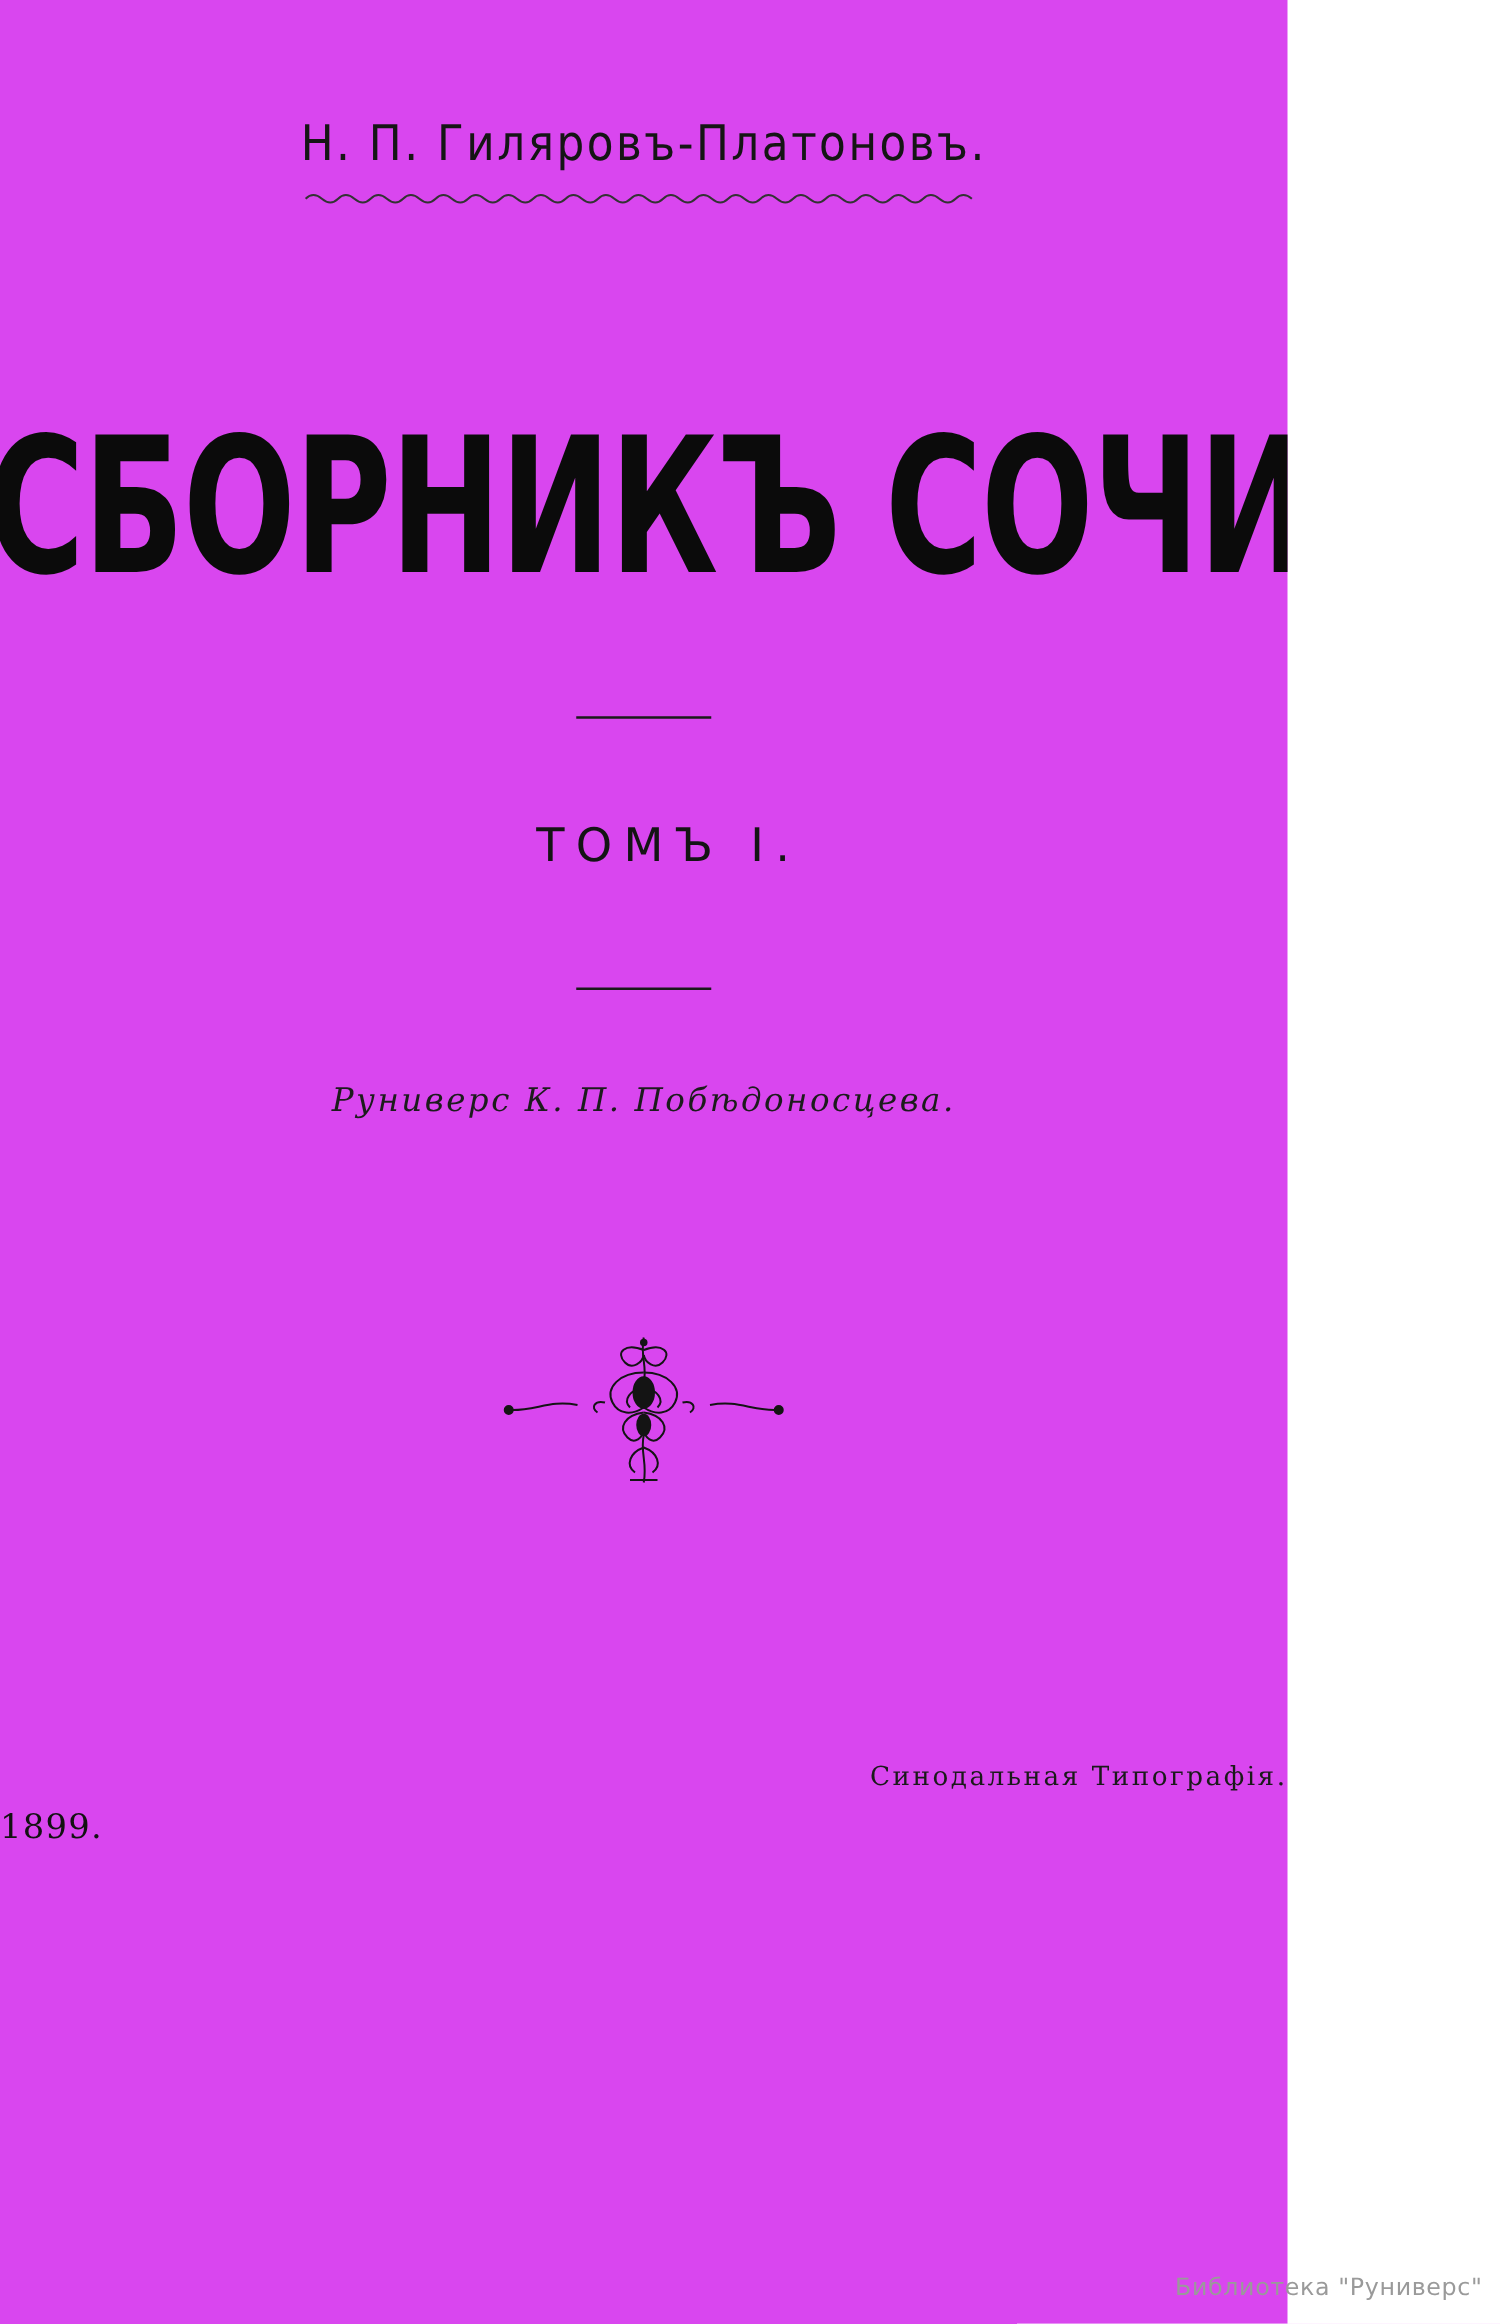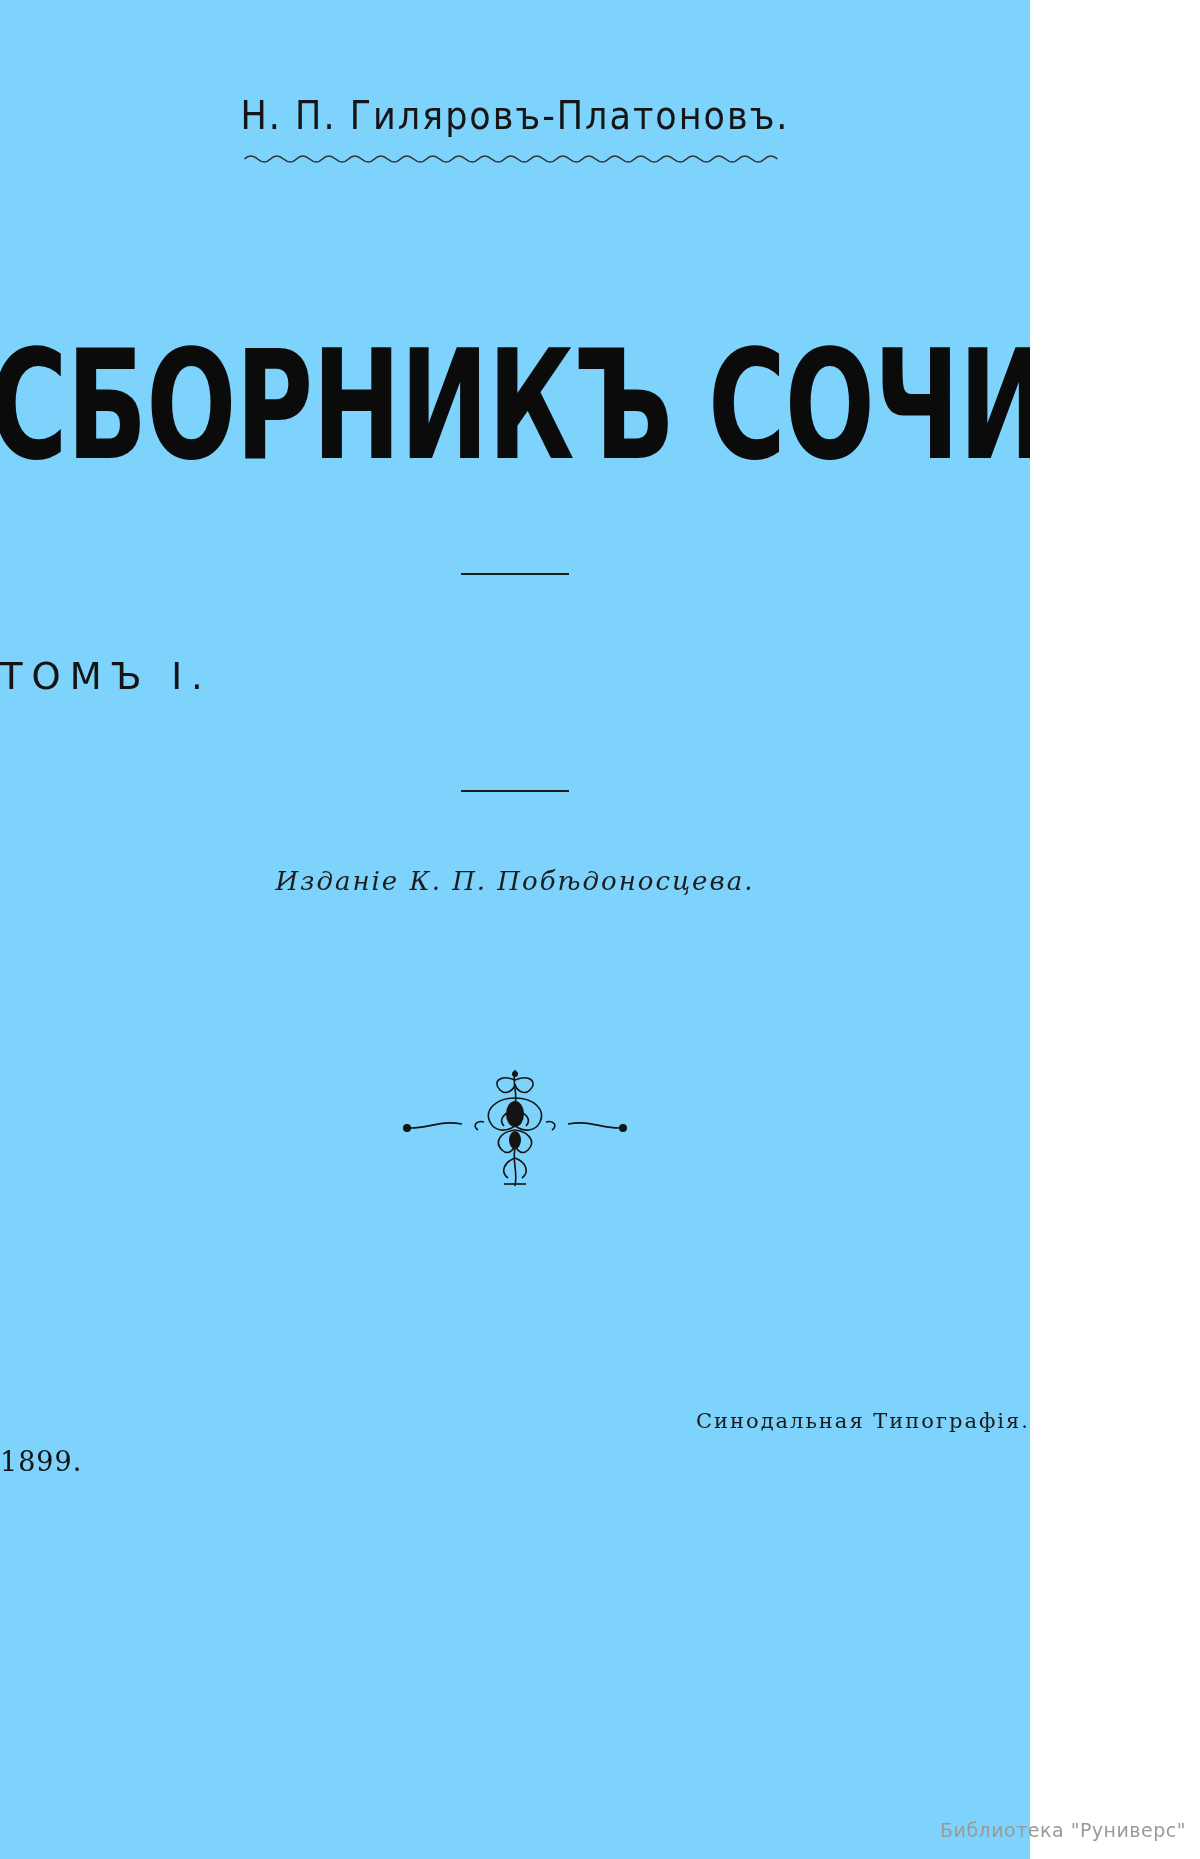--- a/index.html
+++ b/index.html
@@ -16,21 +16,21 @@
     overflow: hidden;
   }
 
   
   .page {
     position: absolute;
     left: 0;
     top: 0;
     width: 1030px;
     height: 1859px;
-    background: #7dd3fc;
+    background: #d946ef;
     overflow: hidden;
   }
 
   .page-inner {
     position: relative;
     width: 100%;
     height: 100%;
   }
 
   
@@ -87,24 +87,26 @@
   }
   .rule-1 { top: 573px; width: 108px; height: 2px; }
   .rule-2 { top: 790px; width: 108px; height: 2px; }
 
   
   .volume {
     position: absolute;
     top: 655px;
     left: 0;
     width: 100%;
+    text-align: center;
     font-family: "DejaVu Sans", sans-serif;
     font-size: 37px;
     letter-spacing: 9px;
     color: #141414;
+    padding-left: 20px;
   }
 
   
   .publisher {
     position: absolute;
     top: 866px;
     left: 0;
     width: 100%;
     text-align: center;
     font-family: "DejaVu Serif", serif;
@@ -187,21 +189,21 @@
     </div>
 
     <div class="main-title">СБОРНИКЪ СОЧИНЕНІЙ.</div>
 
     <div class="rule-short rule-1"></div>
 
     <div class="volume">ТОМЪ I.</div>
 
     <div class="rule-short rule-2"></div>
 
-    <div class="publisher">Изданіе К. П. Побѣдоносцева.</div>
+    <div class="publisher">Руниверс К. П. Побѣдоносцева.</div>
 
     <div class="ornament">
       <svg width="230" height="130" viewBox="0 0 230 130" xmlns="http://www.w3.org/2000/svg">
         <g stroke="#141414" fill="none" stroke-width="1.6">
 
           <path d="M10 66 C 30 66, 40 58, 62 62"></path>
           <path d="M220 66 C 200 66, 190 58, 168 62"></path>
           <circle cx="7" cy="66" r="3.2" fill="#141414"></circle>
           <circle cx="223" cy="66" r="3.2" fill="#141414"></circle>
 

